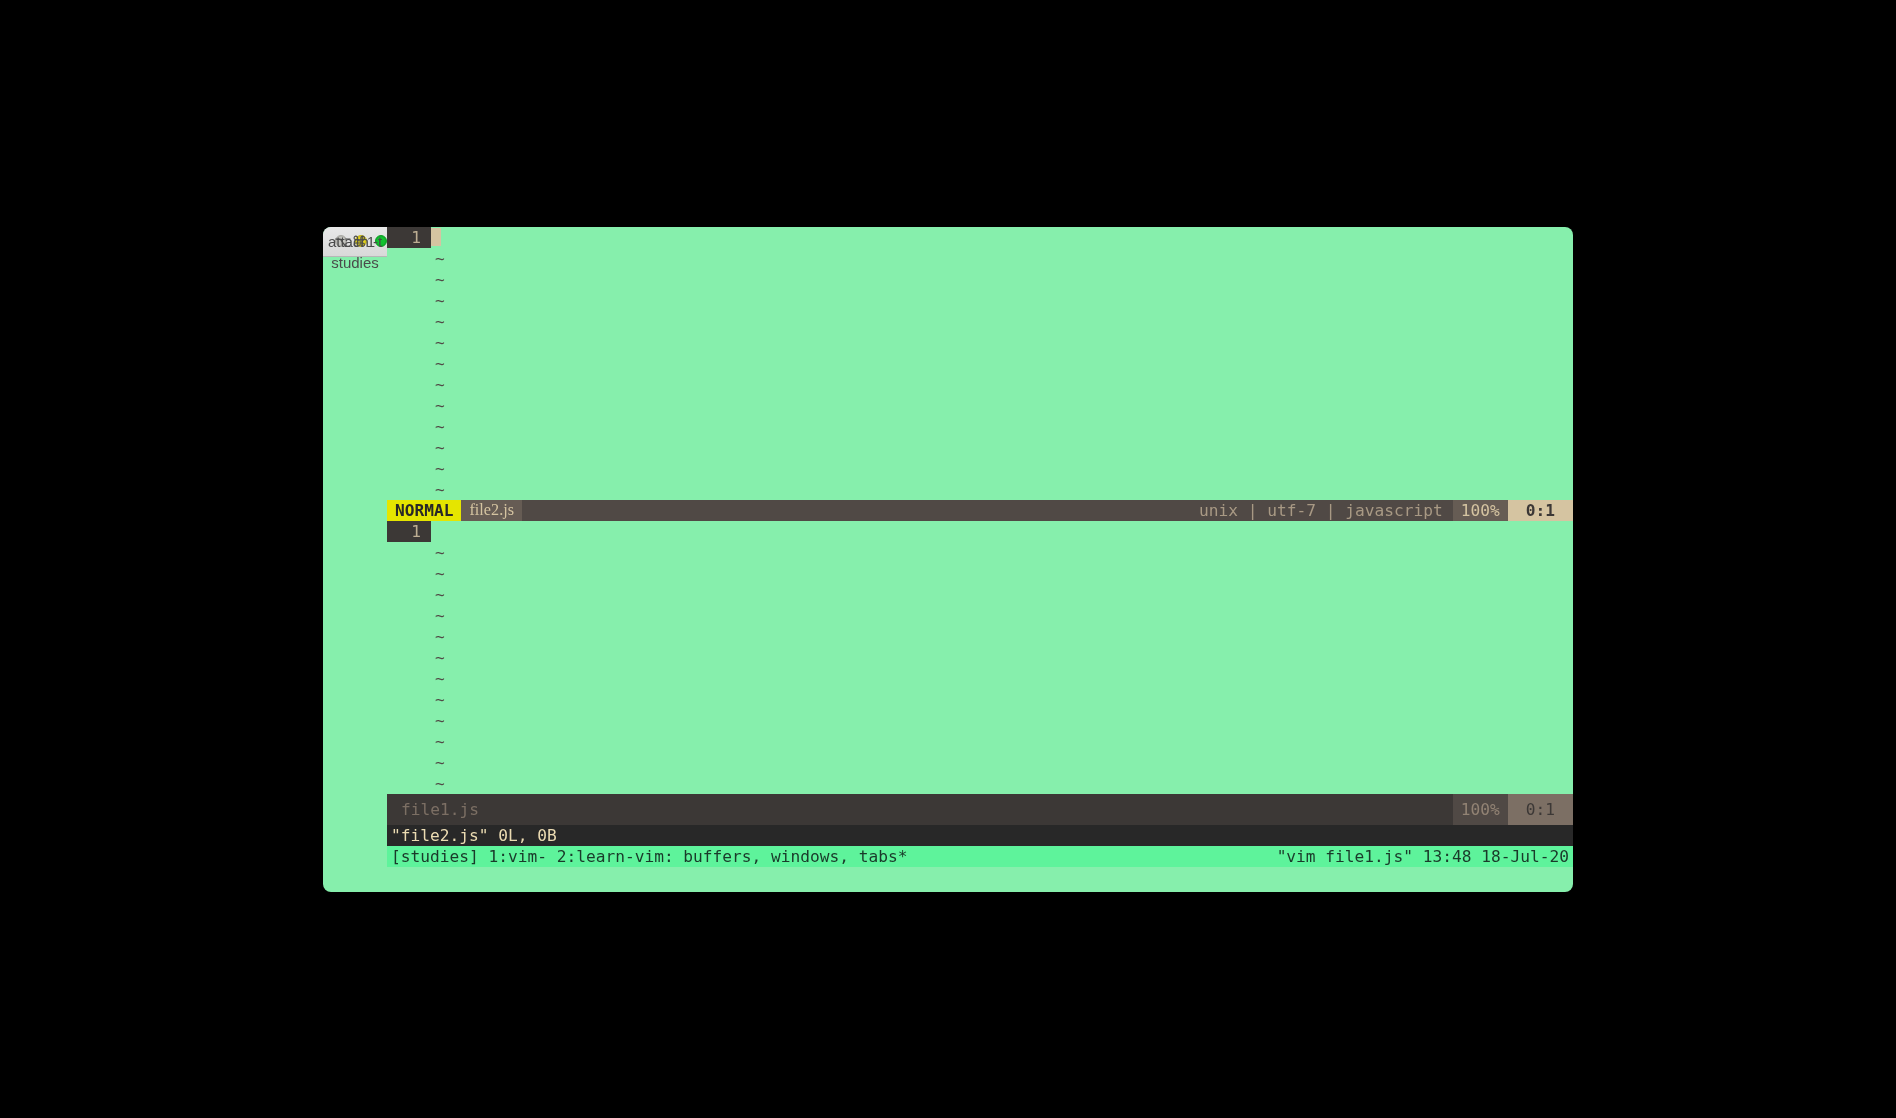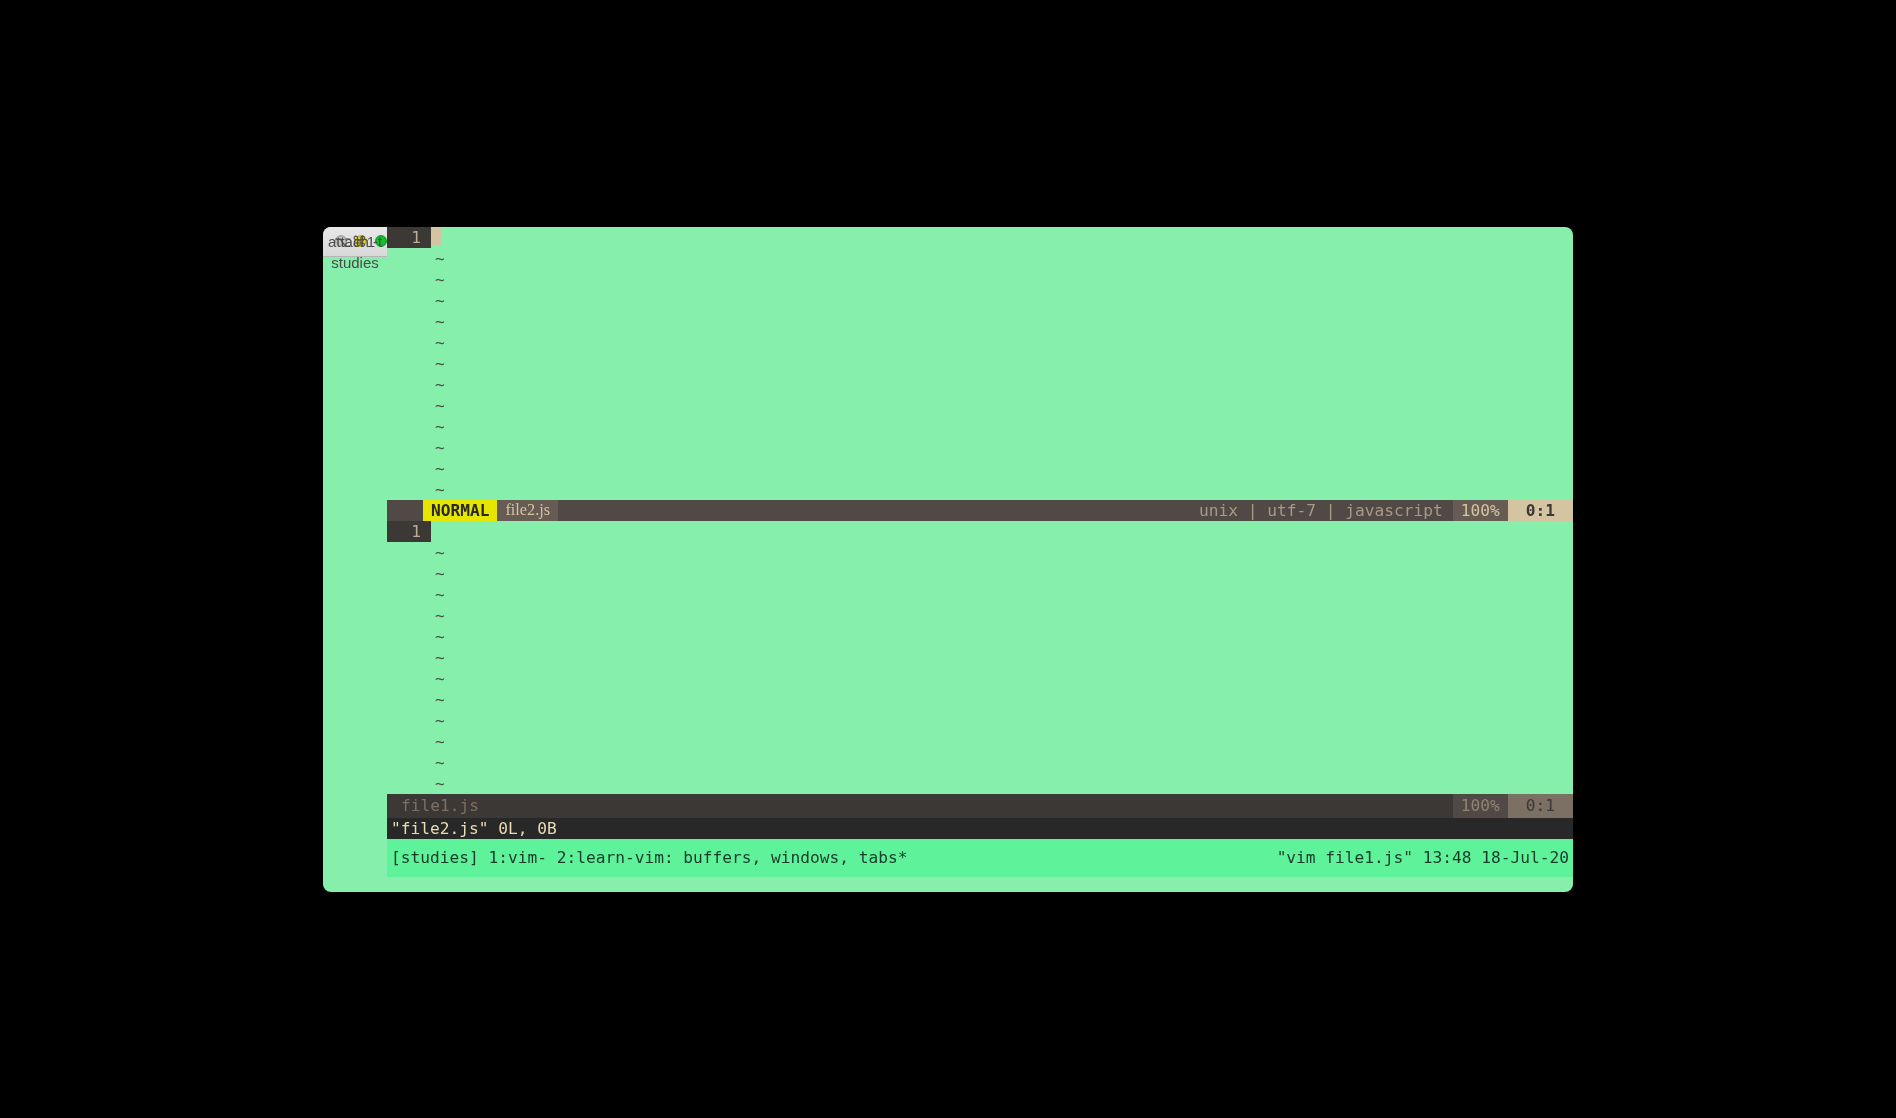--- a/index.html
+++ b/index.html
@@ -46,36 +46,36 @@
   .title-right{ position:absolute; right:12px; font-size:15px; color:#4a4a4a; font-family:-apple-system, Helvetica, Arial, sans-serif; letter-spacing:0px;}
   
   .term { flex:1; display:flex; flex-direction:column; color:#ebdbb2; white-space:pre; }
   .pane { display:flex; flex-direction:column; }
   .row { display:flex; height:21px; align-items:center;}
   .gutter { width:44px; text-align:right; padding-right:10px; color:#7c6f64; }
   .gutter.active { background:#3c3836; color:#bdae93;}
   .tilde { color:#504945; padding-left:4px;}
   .cursor { width:10px; height:18px; background:#d5c4a1; display:inline-block; margin-left:0px;}
   
-  .status-active { height:21px; background:#504945; color:#a89984; display:flex; align-items:center; font-weight:500;padding-left:36px;}
+  .status-active { height:21px; background:#504945; color:#a89984; display:flex; align-items:center; font-weight:500;}
   .mode-badge { background:#e5e500; color:#282828; padding:0 8px; height:100%; display:flex; align-items:center; font-weight:bold;}
   .file-badge { background:#665c54; color:#d5c4a1; padding:0 8px; height:100%; display:flex; align-items:center;font-family:Liberation Serif, serif;}
   .status-spacer{flex:1;}
   .pct-badge { background:#665c54; color:#d5c4a1; padding:0 8px; height:100%; display:flex; align-items:center;}
   .pos-badge { background:#d5c4a1; color:#3c3836; padding:0 18px; height:100%; display:flex; align-items:center; font-weight:bold;}
   .info-text { padding-right:10px; color:#a89984;}
   
-  .status-inactive { height:24px; background:#3c3836; color:#7c6f64; display:flex; align-items:center;}
+  .status-inactive { height:31px; background:#3c3836; color:#7c6f64; display:flex; align-items:center;}
   .file-inactive { padding:0 14px; color:#7c6f64;}
   .pct-inactive { background:#504945; color:#928374; padding:0 8px; height:100%; display:flex; align-items:center;}
   .pos-inactive { background:#7c6f64; color:#3c3836; padding:0 18px; height:100%; display:flex; align-items:center;}
   
   .msgline { height:21px; background:#282828; color:#ebdbb2; padding-left:4px; display:flex; align-items:center;}
   
-  .tmuxbar { height:38px; background:#5ef39b; color:#1a3a2a; display:flex; align-items:center; padding:0 4px; font-weight:500;}
+  .tmuxbar { height:21px; background:#5ef39b; color:#1a3a2a; display:flex; align-items:center; padding:0 4px; font-weight:500;}
   .tmux-left{white-space:pre;}
   .tmux-spacer{flex:1;}
   .tmux-right{white-space:pre;}
 </style>
 </head>
 <body>
 
 <div class="window">
 
   <div class="titlebar">

